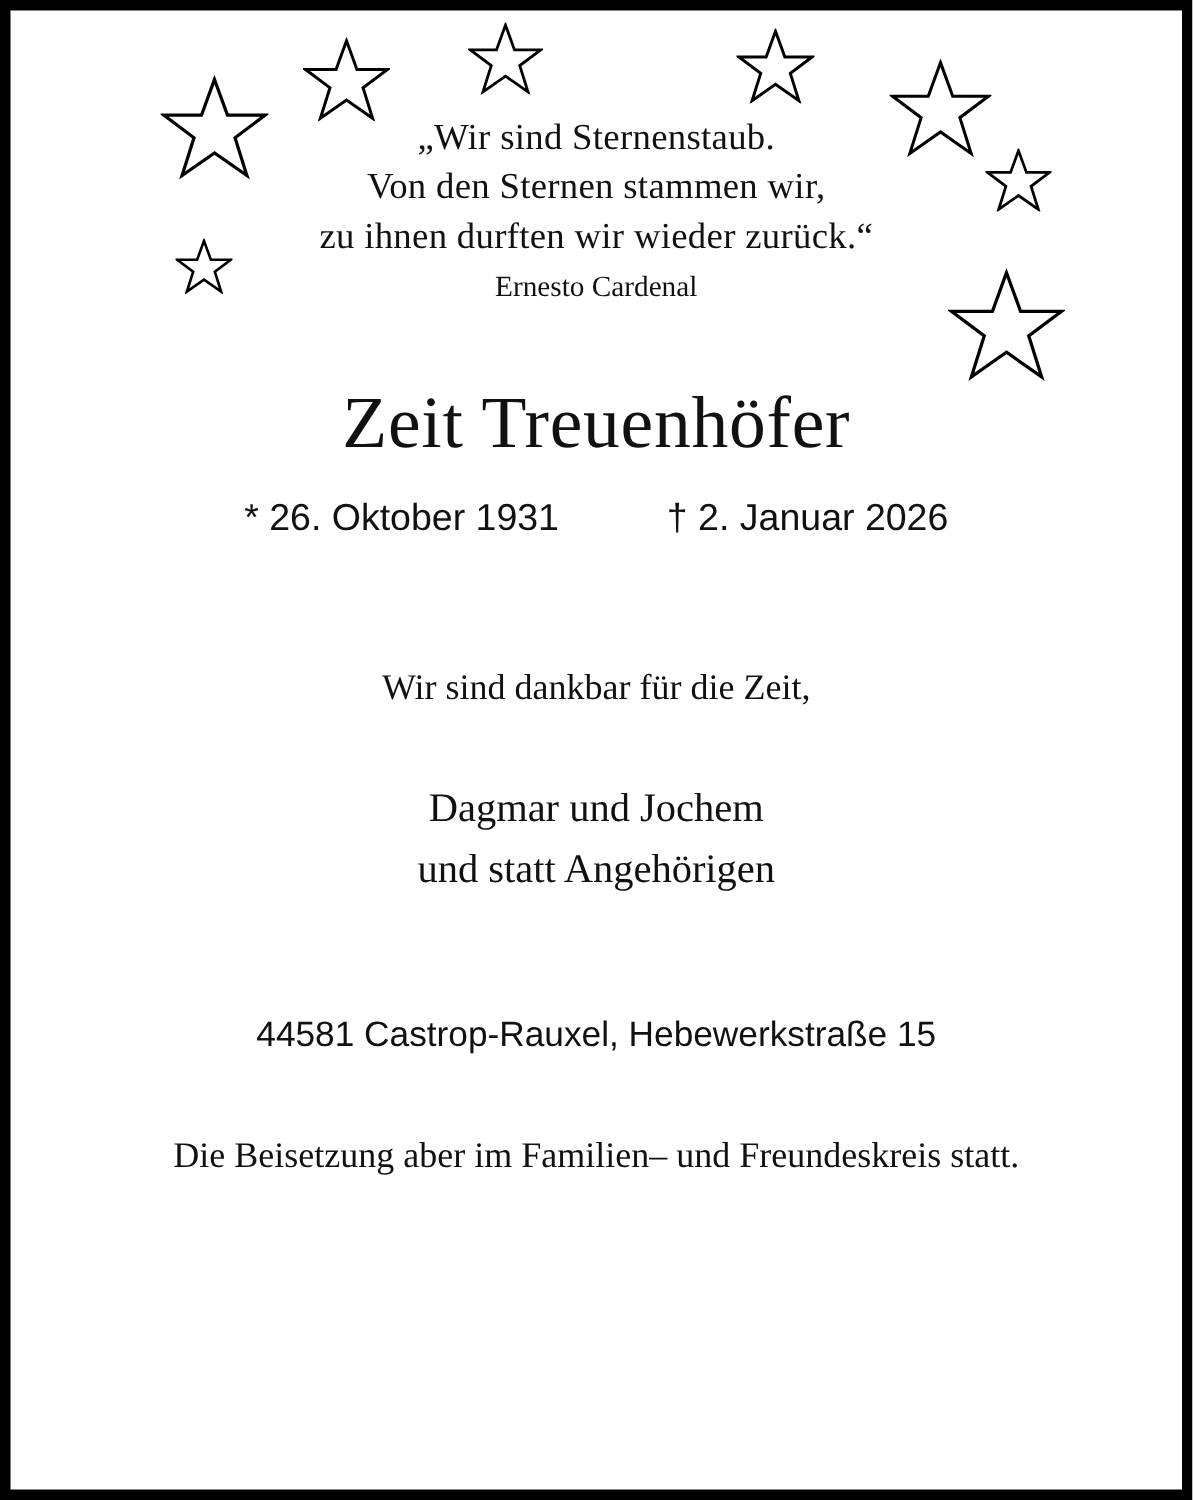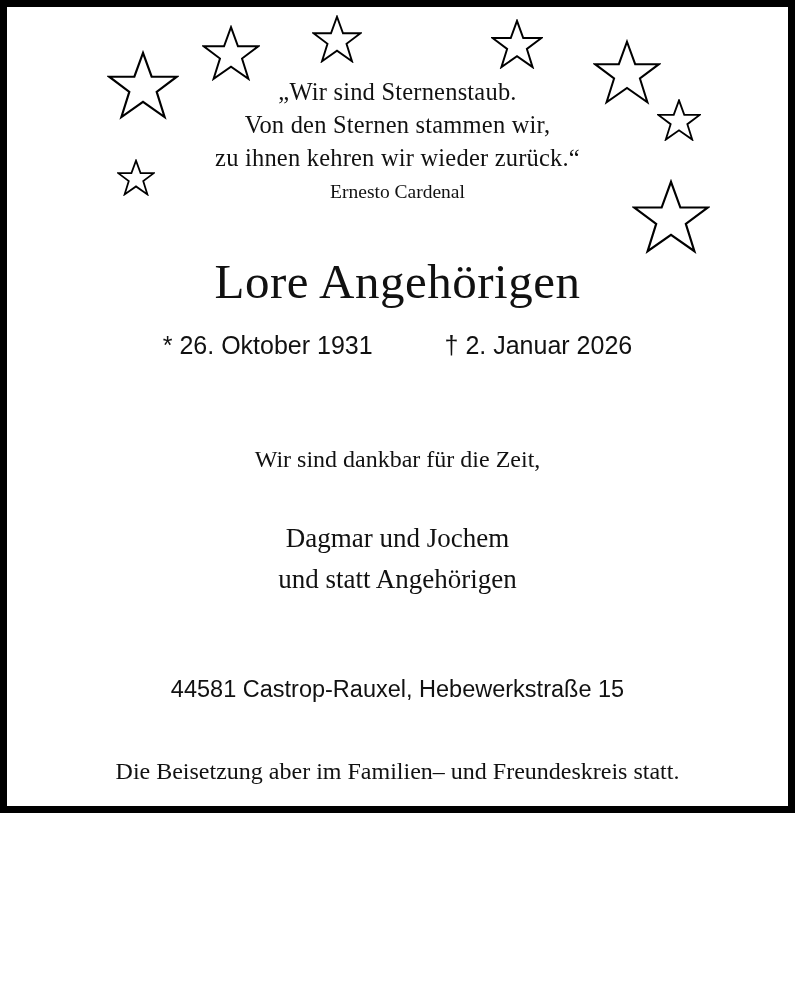--- a/index.html
+++ b/index.html
@@ -10,21 +10,21 @@
   body {
     width: 795px;
     height: 1000px;
     font-family: "Liberation Serif", serif;
     color: #111111;
   }
   .obituary {
     position: relative;
     box-sizing: border-box;
     width: 795px;
-    height: 813px;
+    height: 1000px;
     border: 7px solid #000000;
     background: #ffffff;
     overflow: hidden;
   }
   .stars-layer {
     position: absolute;
     left: 0;
     top: 0;
     width: 781px;
     height: 260px;
@@ -148,26 +148,26 @@
     <svg class="star" style="left:625px; top:172px;" width="78" height="75" viewBox="0 0 100 95">
       <polygon points="50,3 62,36 97,36 69,57 80,92 50,71 20,92 31,57 3,36 38,36" fill="none" stroke="#000000" stroke-width="2.8"></polygon>
     </svg>
   </div>
 
   <div class="content">
 
     <div class="quote">
       <span class="quote-line">„Wir sind Sternenstaub.</span>
       <span class="quote-line">Von den Sternen stammen wir,</span>
-      <span class="quote-line">zu ihnen kehren wir wieder zurück.“</span>
+      <span class="quote-line">zu ihnen durften wir wieder zurück.“</span>
     </div>
 
     <div class="quote-author">Ernesto Cardenal</div>
 
-    <div class="name">Lore Angehörigen</div>
+    <div class="name">Zeit Treuenhöfer</div>
 
     <div class="dates">
       <span class="birth">* 26. Oktober 1931</span>
       <span class="gap"></span>
       <span class="death">† 2. Januar 2026</span>
     </div>
 
     <div class="message">
       <span class="message-line">Wir sind dankbar für die Zeit,</span>
     </div>

